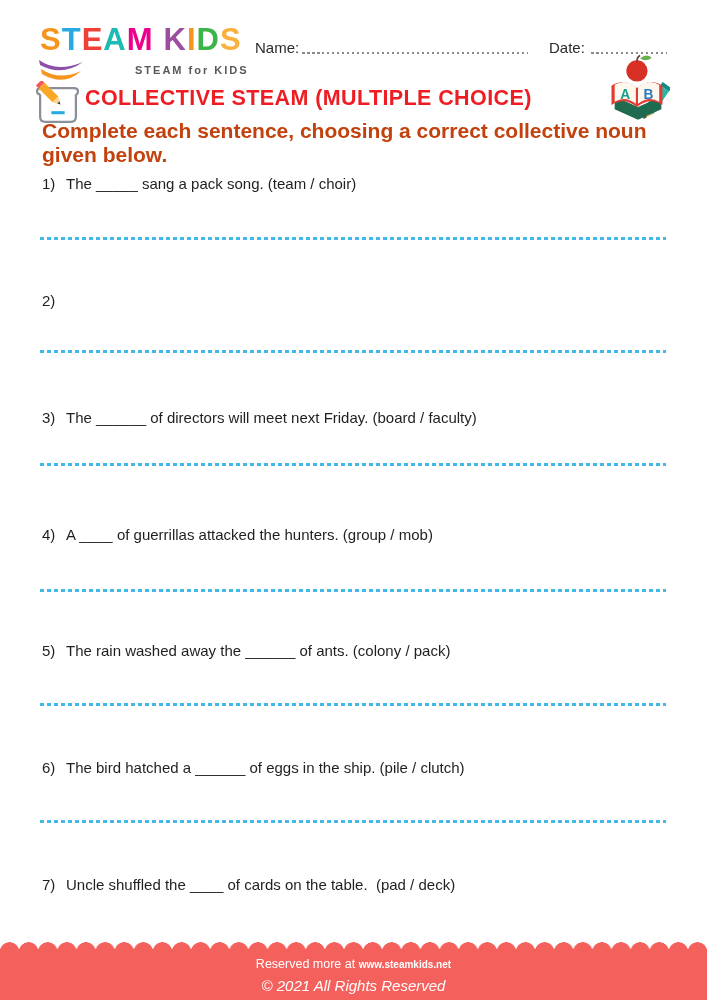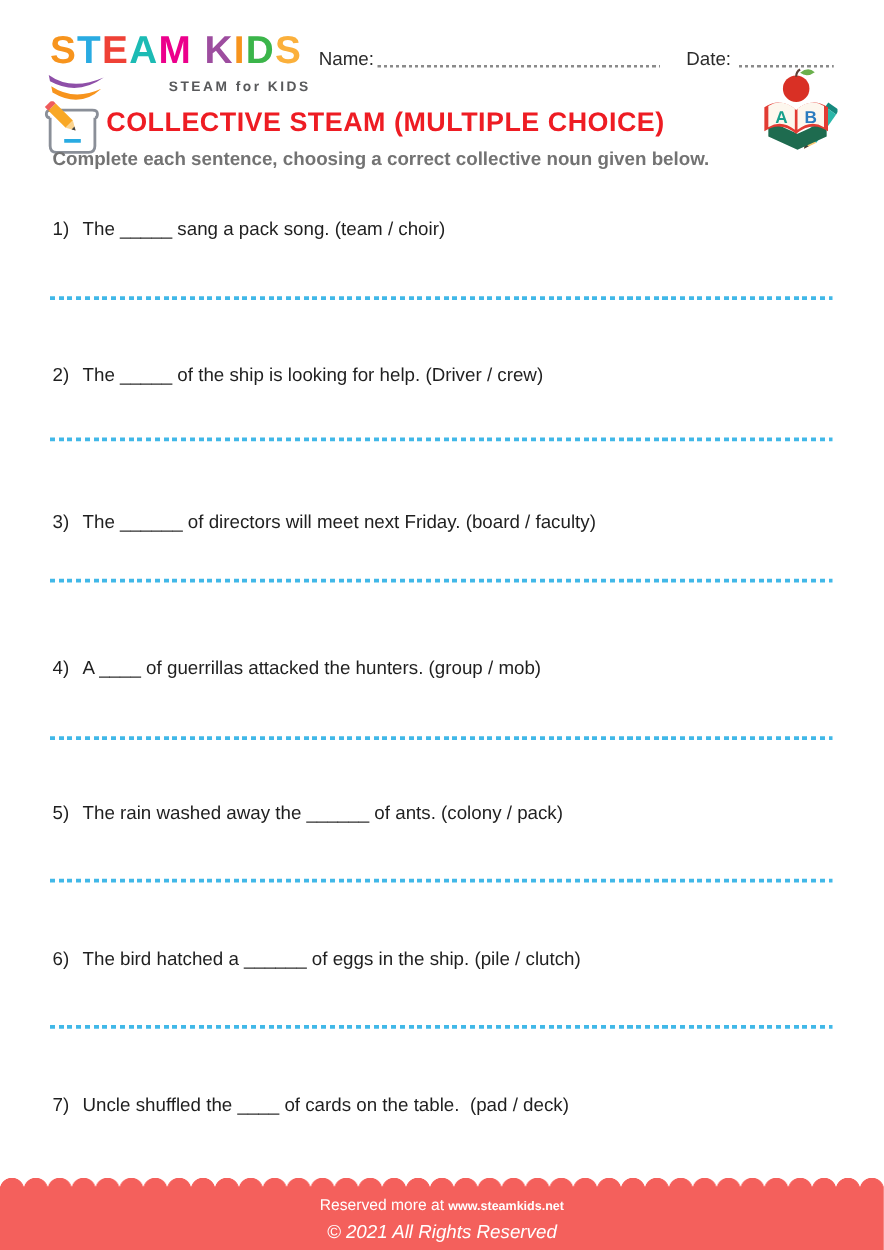--- a/index.html
+++ b/index.html
@@ -36,21 +36,21 @@
   .book-icon{position:absolute;left:606px;top:54px;width:64px;height:70px;}
   .scroll-icon{position:absolute;left:35px;top:81px;width:45px;height:45px;}
 
   
   .title{
     position:absolute;left:85px;top:86px;width:590px;
     font-size:21.5px;font-weight:700;color:#ee1c23;letter-spacing:0.4px;
   }
   .instruction{
     position:absolute;left:42px;top:119px;width:640px;
-    font-size:15px;font-weight:700;color:#737373;
+    font-size:21px;font-weight:700;color:#c2410c;
   }
 
   
   .q{
     position:absolute;left:42px;width:640px;
     font-size:15px;color:#1f1f1f;display:flex;
   }
   .q-num{flex:0 0 24px;}
   .q-text{white-space:pre-wrap;}
   .answer-line{
@@ -128,21 +128,20 @@
   <div class="instruction">Complete each sentence, choosing a correct collective noun given below.</div>
 
   <div class="q" style="top:175px">
     <span class="q-num">1)</span>
     <span class="q-text">The _____ sang a pack song. (team / choir)</span>
   </div>
   <div class="answer-line" style="top:237px"></div>
 
   <div class="q" style="top:292px">
     <span class="q-num">2)</span>
-    <span class="q-text">The _____ of the ship is looking for help. (Driver / crew)</span>
   </div>
   <div class="answer-line" style="top:350px"></div>
 
   <div class="q" style="top:409px">
     <span class="q-num">3)</span>
     <span class="q-text">The ______ of directors will meet next Friday. (board / faculty)</span>
   </div>
   <div class="answer-line" style="top:463px"></div>
 
   <div class="q" style="top:526px">

